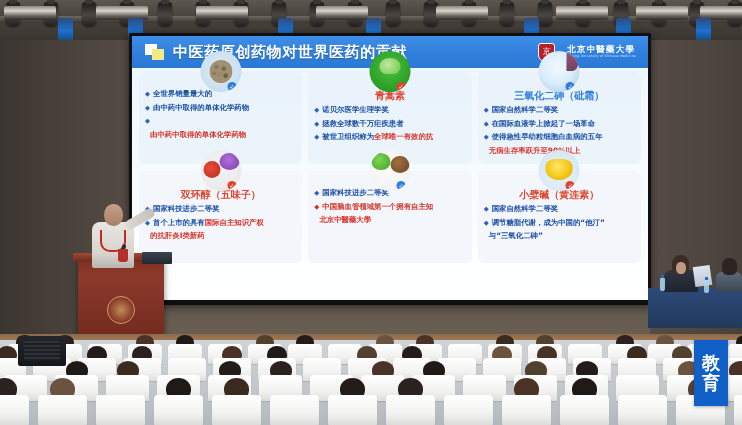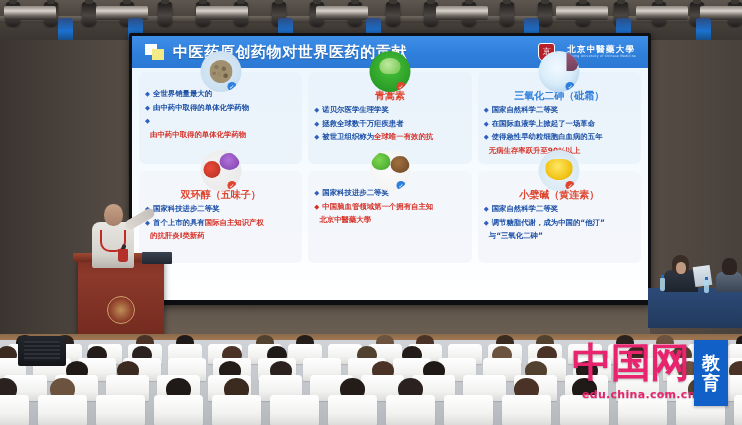--- a/index.html
+++ b/index.html
@@ -492,20 +492,18 @@
       <span class="head" style="left:572px;top:378px;width:25px;height:22px;background:#1f1a17;"></span>
       <span class="chair" style="left:560px;top:395px;width:49px;height:30px;"></span>
       <span class="chair" style="left:618px;top:395px;width:49px;height:30px;"></span>
       <span class="head" style="left:688px;top:378px;width:25px;height:22px;background:#52412f;"></span>
       <span class="chair" style="left:676px;top:395px;width:49px;height:30px;"></span>
       <span class="chair" style="left:734px;top:395px;width:49px;height:30px;"></span>
     </div>
   <div class="speakerbox"></div>
 
   <div class="wm">
-    <div class="wm-cn">中国网</div>
-    <div class="wm-url">edu.china.com.cn</div>
     <div class="wm-edu">
       <span>教</span>
       <span>育</span>
     </div>
   </div>
 </div>
 
 </body></html>

